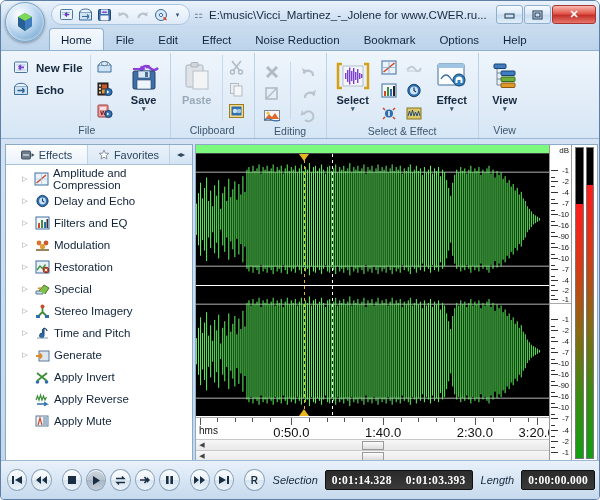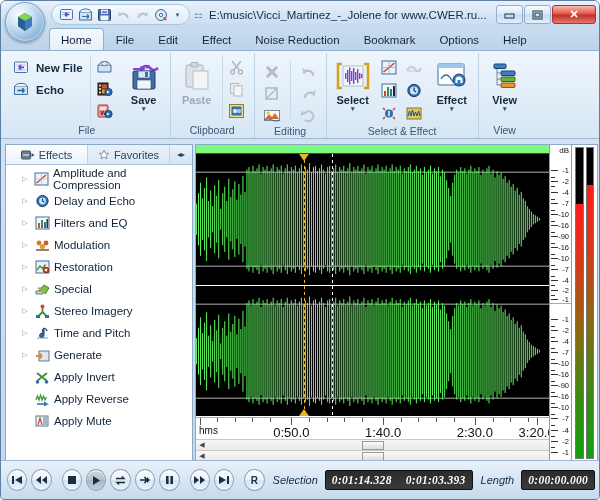--- a/index.html
+++ b/index.html
@@ -352,21 +352,20 @@
   .blabel { font-size: 11px; color: #16293e; margin: 0 3px 0 4px; font-style: italic; }
   .tdisp {
     height: 20px;
     display: flex; align-items: center; justify-content: center;
     padding: 0 6px;
     background: linear-gradient(180deg, #2b2b2b 0%, #3a3a3a 100%);
     border: 1px solid #111;
     border-radius: 2px;
     color: #fff;
     font-family: "Liberation Serif", serif;
-    font-style: italic;
     font-weight: bold;
     font-size: 11.5px;
     letter-spacing: .3px;
   }
   .tdisp.pair { gap: 14px; }
 </style>
 </head>
 <body>
 
 <div id="app">

